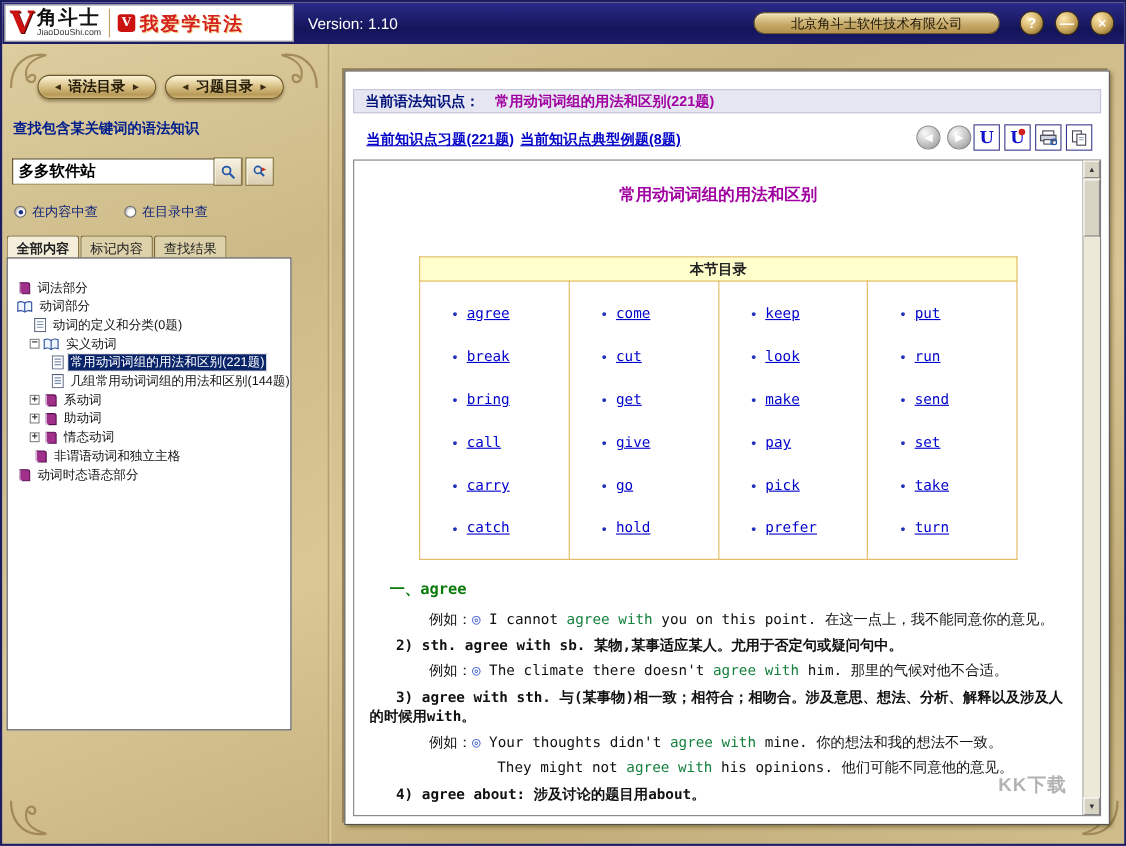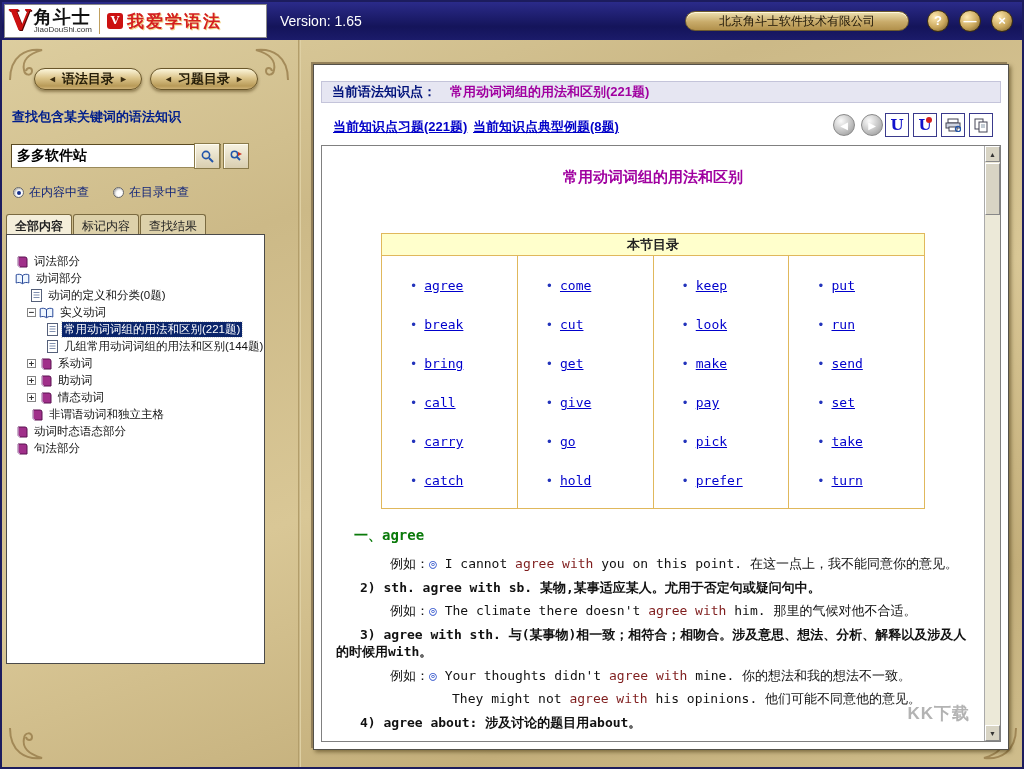--- a/index.html
+++ b/index.html
@@ -124,21 +124,21 @@
   .toc td { border:1px solid #e0b85c; width:25%; padding:10px 0 8px 28px; vertical-align:top; }
   .toc-item { height:39px; display:flex; align-items:center; gap:7px; }
   .bullet { color:#2233bb; font-size:12px; }
   .toc-link { color:#0000cc; text-decoration:underline; font-size:13px; cursor:pointer; }
 
   .section-h { color:#0a7a0a; font-weight:bold; font-size:14px; margin:18px 0 10px 22px; }
   .bline { font-size:13px; line-height:1.35; margin-bottom:6px; color:#111; }
   .rule { font-weight:bold; margin-left:4px; text-indent:24px; padding-right:4px; }
   .example { margin-left:58px; }
   .example2 { margin-left:120px; }
-  .kw { color:#7f1d1d; }
+  .kw { color:#15803d; }
   .sym { color:#3355cc; }
 
   .watermark { position:absolute; right:30px; bottom:16px; color:#b3b3b3;
                font:bold 17px "Liberation Sans",sans-serif; letter-spacing:1px;text-align:right; }
 </style>
 </head>
 <body>
 
 <div class="app">
 
@@ -146,21 +146,21 @@
     <div class="logo-panel">
       <span class="logo-v">V</span>
       <div class="logo-col">
         <span class="logo-cn">角斗士</span>
         <span class="logo-sub">JiaoDouShi.com</span>
       </div>
       <span class="logo-div"></span>
       <span class="app-logo-icon">V</span>
       <span class="appname">我爱学语法</span>
     </div>
-    <span class="version">Version: 1.65</span>
+    <span class="version">Version: 1.10</span>
     <div class="company">北京角斗士软件技术有限公司</div>
     <div class="winbtns">
       <div class="winbtn">?</div>
       <div class="winbtn">—</div>
       <div class="winbtn">×</div>
     </div>
   </div>
 
   <div class="sidebar">
     <svg class="flourish" style="left:4px;top:4px;" width="40" height="40">
@@ -320,29 +320,20 @@
         </div>
         <div class="tree-row" style="padding-left: 8px;">
           <span class="ticon">
             <svg width="13" height="12" viewBox="0 0 13 12">
               <path d="M3 1h7a2 2 0 0 1 2 2v8H5a2 2 0 0 1-2-2z" fill="#a0308a" stroke="#5a1050"></path>
               <path d="M3 1v8a2 2 0 0 0 2 2" fill="none" stroke="#e8d8f0"></path>
             </svg>
           </span>
           <span class="tlabel">动词时态语态部分</span>
         </div>
-        <div class="tree-row" style="padding-left: 8px;">
-          <span class="ticon">
-            <svg width="13" height="12" viewBox="0 0 13 12">
-              <path d="M3 1h7a2 2 0 0 1 2 2v8H5a2 2 0 0 1-2-2z" fill="#a0308a" stroke="#5a1050"></path>
-              <path d="M3 1v8a2 2 0 0 0 2 2" fill="none" stroke="#e8d8f0"></path>
-            </svg>
-          </span>
-          <span class="tlabel">句法部分</span>
-        </div>
       </div>
   </div>
   <div class="sidebar-edge"></div>
 
   <svg class="flourish" style="left:978px;top:722px;transform:scale(-1,-1);" width="40" height="40">
       <path d="M4 36 C4 12 20 4 36 6 C22 10 16 16 18 26 C19 32 26 32 26 27 C26 23 21 23 20 27" fill="none" stroke="#8a6d3b" stroke-width="2"></path>
     </svg>
 
   <div class="panel">
     <div class="kstrip">

